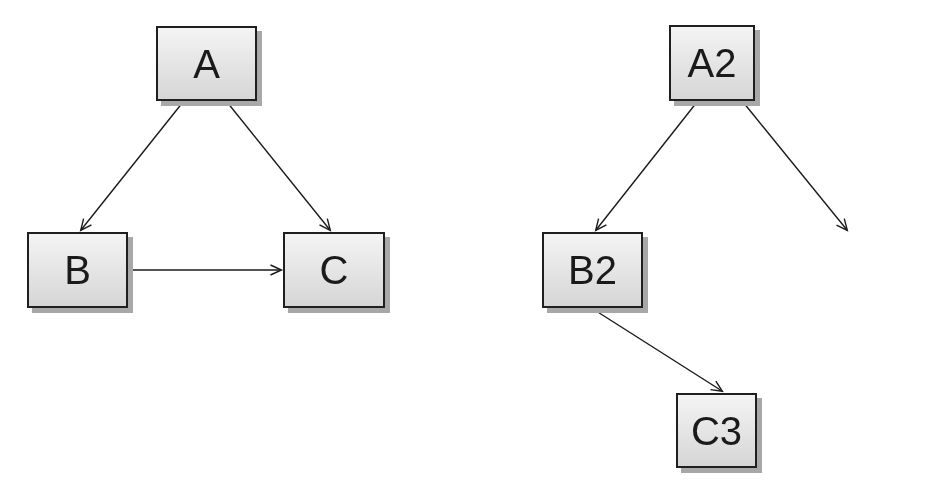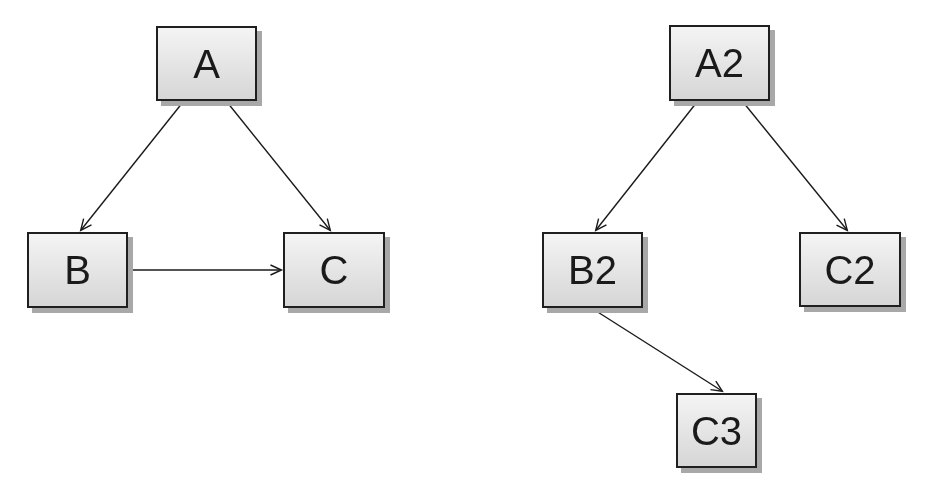--- a/index.html
+++ b/index.html
@@ -73,25 +73,22 @@
 
 <div class="node" style="left: 156px; top: 26px; width: 101px; height: 75px;">
       <span class="node-label">A</span>
     </div>
     <div class="node" style="left: 27px; top: 232px; width: 101px; height: 76px;">
       <span class="node-label">B</span>
     </div>
     <div class="node" style="left: 283px; top: 232px; width: 102px; height: 76px;">
       <span class="node-label">C</span>
     </div>
-    <div class="node" style="left: 669px; top: 25px; width: 101px; height: 76px;">
+    <div class="node" style="left: 669px; top: 25px; width: 86px; height: 76px;">
       <span class="node-label">A2</span>
     </div>
     <div class="node" style="left: 542px; top: 232px; width: 101px; height: 76px; align-items: center;">
       <span class="node-label">B2</span>
-    </div>
-    <div class="node" style="left: 799px; top: 232px; width: 102px; height: 75px;">
-      <span class="node-label">C2</span>
     </div>
     <div class="node" style="left: 676px; top: 393px; width: 81px; height: 75px;">
       <span class="node-label">C3</span>
     </div>
   </div>
 
 </body></html>

